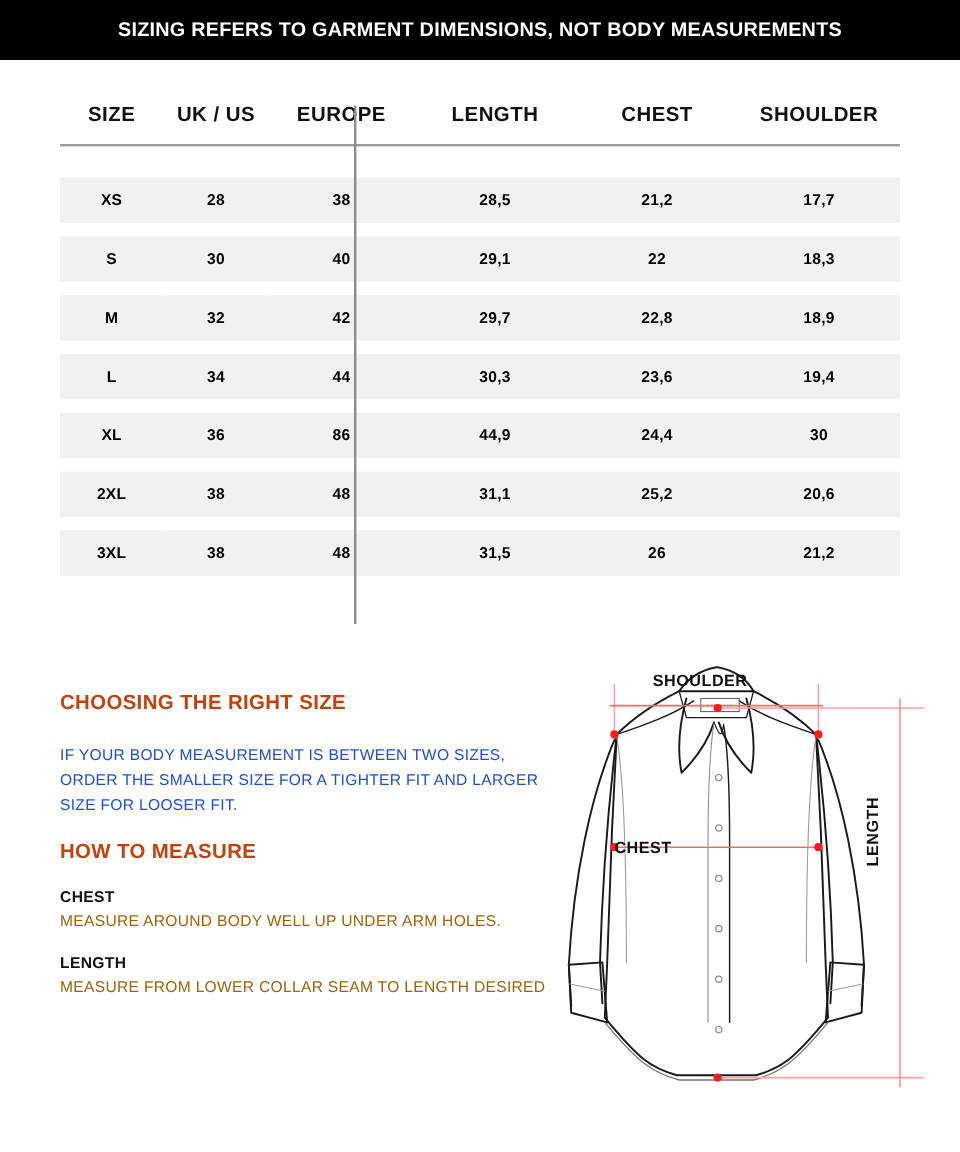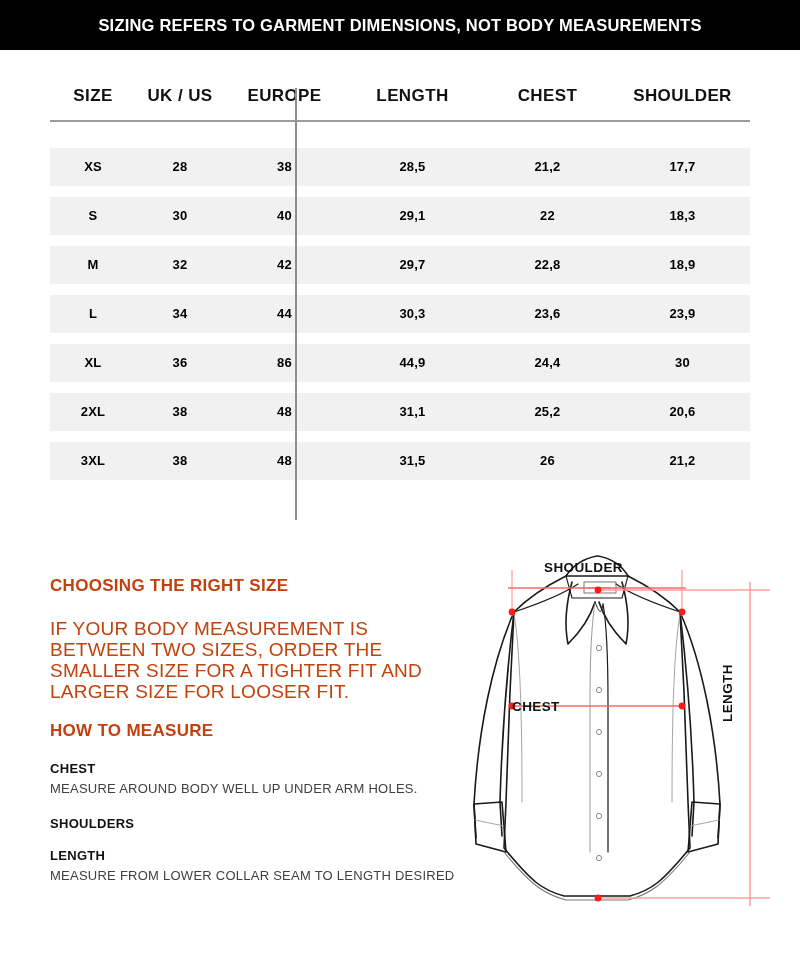--- a/index.html
+++ b/index.html
@@ -122,44 +122,44 @@
     width: 410px;
   }
   .info h2 {
     font-size: 17px;
     font-weight: bold;
     letter-spacing: 0.3px;
     color: #c2410c;
     margin: 0 0 22px 0;
   }
   .info p.lead {
-    font-size: 19px;
+    font-size: 13px;
     line-height: 21px;
     letter-spacing: 0.25px;
-    color: #c2410c;
+    color: #1d4ed8;
     margin: 0;
   }
   .info h2.second {
     margin-top: 19px;
     margin-bottom: 20px;
   }
   .measure-block { margin-bottom: 17px; }
   .measure-block:last-child { margin-bottom: 0; }
   .measure-term {
     font-size: 13px;
     font-weight: bold;
     letter-spacing: 0.3px;
     color: #111111;
     margin-bottom: 3px;
   }
   .measure-desc {
     font-size: 13px;
     line-height: 20px;
     letter-spacing: 0.25px;
-    color: #404040;
+    color: #a16207;
   }
 
   
   .diagram {
     position: absolute;
     left: 462px;
     top: 552px;
     width: 338px;
     height: 400px;
   }
@@ -252,21 +252,21 @@
           </tr>
           <tr class="gap-row">
             <td colspan="6"></td>
           </tr>
           <tr class="data-row">
             <td>L</td>
             <td>34</td>
             <td>44</td>
             <td>30,3</td>
             <td>23,6</td>
-            <td>23,9</td>
+            <td>19,4</td>
           </tr>
           <tr class="gap-row">
             <td colspan="6"></td>
           </tr>
           <tr class="data-row">
             <td>XL</td>
             <td>36</td>
             <td>86</td>
             <td>44,9</td>
             <td>24,4</td>
@@ -304,21 +304,20 @@
     <h2>CHOOSING THE RIGHT SIZE</h2>
     <p class="lead">IF YOUR BODY MEASUREMENT IS BETWEEN TWO SIZES, ORDER THE SMALLER SIZE FOR A TIGHTER FIT AND LARGER SIZE FOR LOOSER FIT.</p>
     <h2 class="second">HOW TO MEASURE</h2>
     <div id="measure-list">
 
     <div class="measure-block">
           <div class="measure-term">CHEST</div>
           <div class="measure-desc">MEASURE AROUND BODY WELL UP UNDER ARM HOLES.</div>
         </div>
         <div class="measure-block">
-          <div class="measure-term">SHOULDERS</div>
         </div>
         <div class="measure-block">
           <div class="measure-term">LENGTH</div>
           <div class="measure-desc">MEASURE FROM LOWER COLLAR SEAM TO LENGTH DESIRED</div>
         </div>
       </div>
   </div>
 
   <div class="diagram">
     <svg width="338" height="400" viewBox="0 0 338 400">

